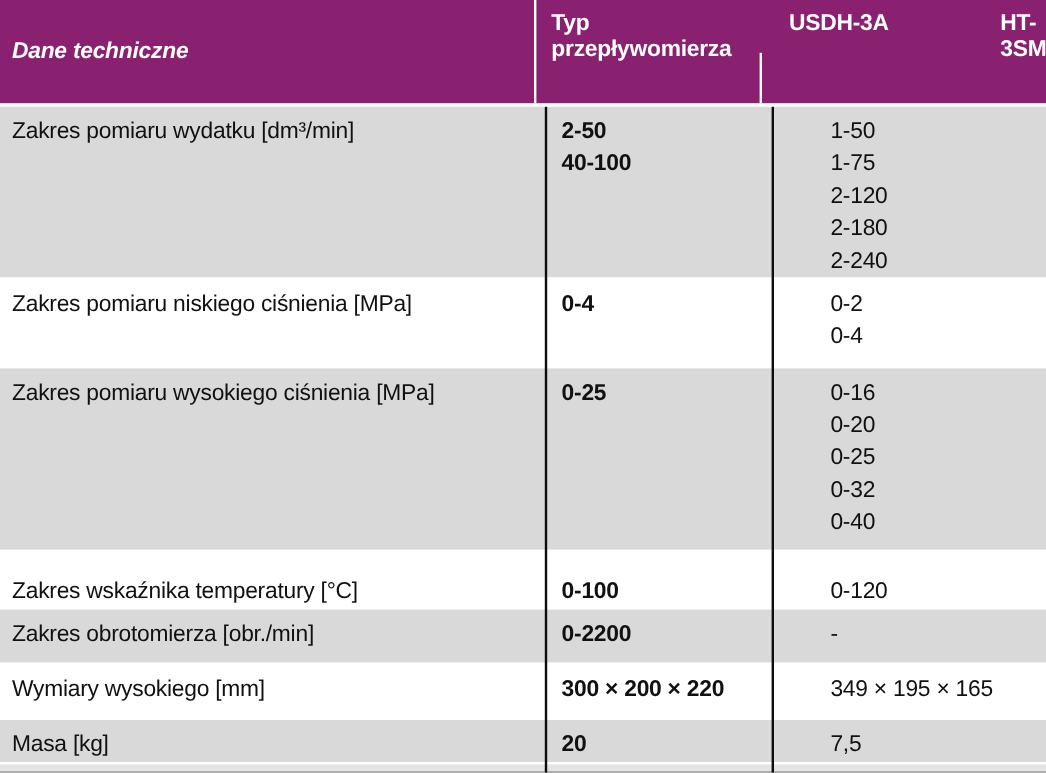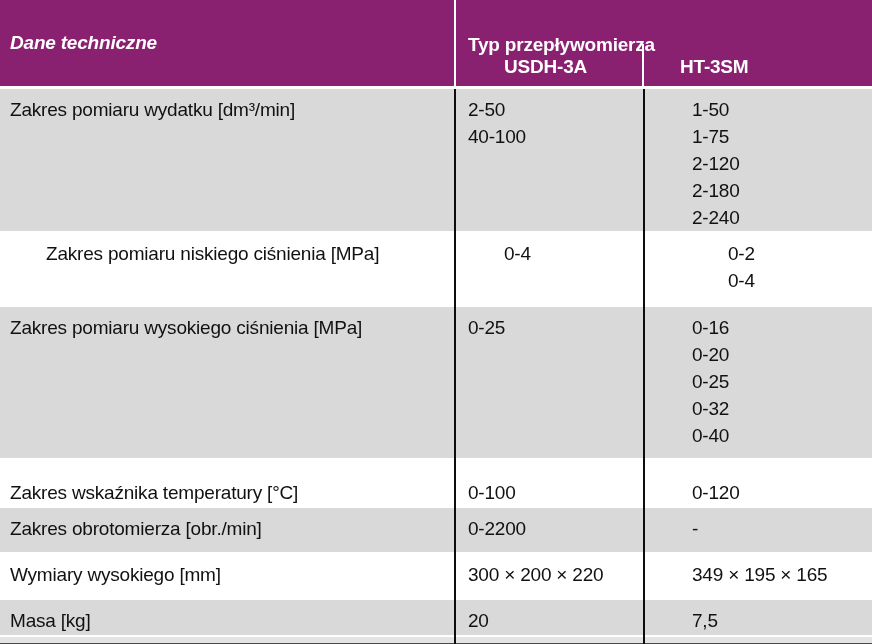--- a/index.html
+++ b/index.html
@@ -33,22 +33,21 @@
     border-right: 2px solid #ffffff;
     display: flex;
     align-items: center;
     padding-left: 10px;
     font-style: italic;
   }
   .th-right {
     position: relative;
     flex: 1;
     display: flex;
-    flex-direction: column;
-    justify-content: flex-end;
+    justify-content: space-between;
     padding: 9px 0 8px 0;
   }
   .th-group { padding-left: 12px; }
   .th-sub { display: flex; margin-left: 36px; }
   .th-sub-cell1 { width: 188px; padding-left: 12px; }
   .th-sub-cell2 { flex: 1; }
   .th-sub-divider {
     position: absolute;
     left: 186px;
     top: 44px;
@@ -61,28 +60,28 @@
   .tbody { position: relative; }
   .row {
     display: flex;
     margin-bottom: 2px;
     font-size: 19px;
     line-height: 27px;
   }
   .row.gray { background: #d9d9d9; }
   .row.white { background: #ffffff; }
   .r1 { min-height: 142px; }
-  .r2 { min-height: 72px; margin-left: 36px; }
+  .r2 { min-height: 72px; }
   .r3 { min-height: 151px; }
   .r4 { min-height: 46px; align-items: flex-end; }
   .r5 { min-height: 44px; }
   .r6 { min-height: 44px; }
   .r7 { min-height: 35px; }
   .c1 { width: 456px; padding: 7px 10px 0 10px; }
-  .c2 { width: 224px; padding: 7px 0 0 12px; white-space: pre-line; }
+  .c2 { width: 224px; padding: 7px 0 0 12px; white-space: pre-line; font-weight: bold; }
   .c3 { flex: 1; padding: 7px 0 0 12px; white-space: pre-line; }
 
   .vline {
     position: absolute;
     top: 0;
     bottom: 0;
     width: 2px;
     background: #0d0d0d;
   }
   .vline1 { left: 454px; }

